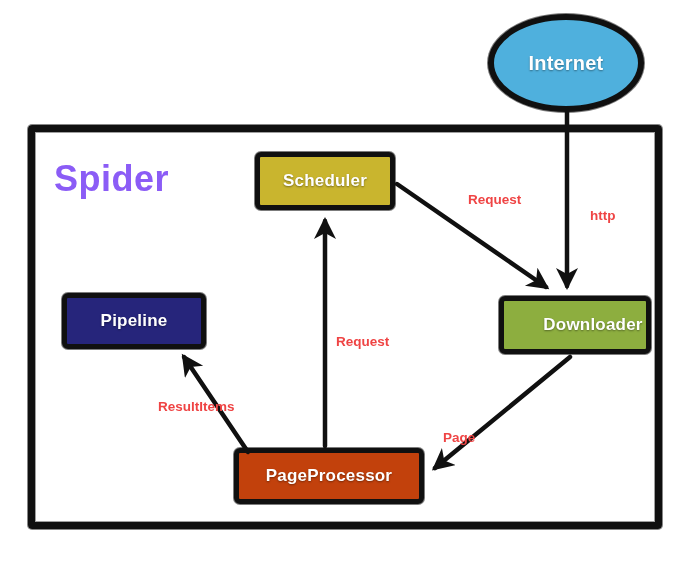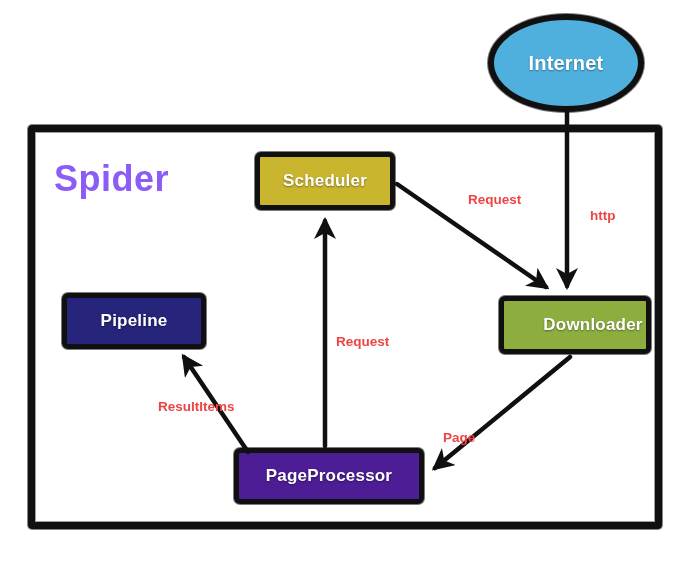--- a/index.html
+++ b/index.html
@@ -52,21 +52,21 @@
 </div>
 
 <div class="node rounded" id="node-pipeline" style="left: 62px; top: 293px; width: 144px; height: 56px; background-color: rgb(38, 37, 123);">
   <span class="label">Pipeline</span>
 </div>
 
 <div class="node rounded" id="node-downloader" style="left: 499px; top: 296px; width: 152px; height: 58px; background-color: rgb(141, 174, 63); padding-left: 36px;">
   <span class="label">Downloader</span>
 </div>
 
-<div class="node rounded" id="node-pageprocessor" style="left: 234px; top: 448px; width: 190px; height: 56px; background-color: #4c1d95;">
+<div class="node rounded" id="node-pageprocessor" style="left: 234px; top: 448px; width: 190px; height: 56px; background-color: #c2410c;">
   <span class="label">PageProcessor</span>
 </div>
 
 <svg class="arrows" width="691" height="565" viewBox="0 0 691 565">
   <defs>
     <marker id="ah" markerUnits="userSpaceOnUse" markerWidth="24" markerHeight="24" refX="18" refY="11" orient="auto">
       <path d="M0,0 L22,11 L0,22 L6,11 Z" fill="#101010"></path>
     </marker>
   </defs>
   <line x1="567" y1="110" x2="567" y2="286" stroke="#101010" stroke-width="4.5" stroke-linecap="round" marker-end="url(#ah)"></line>

